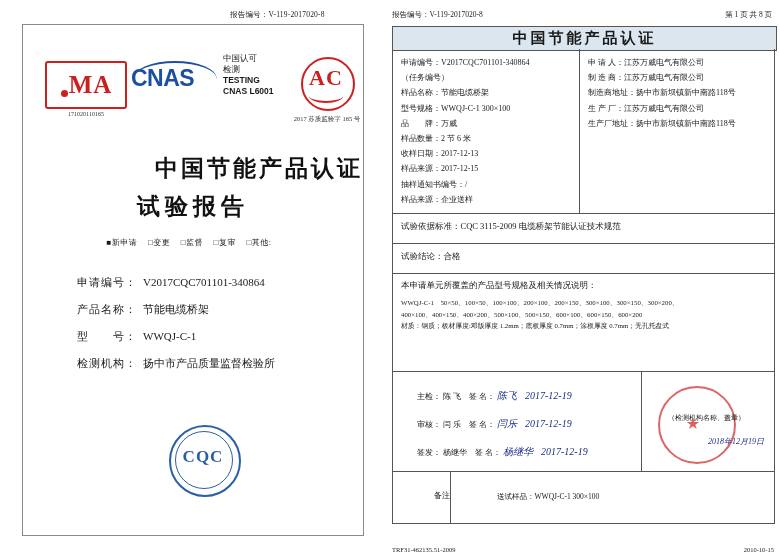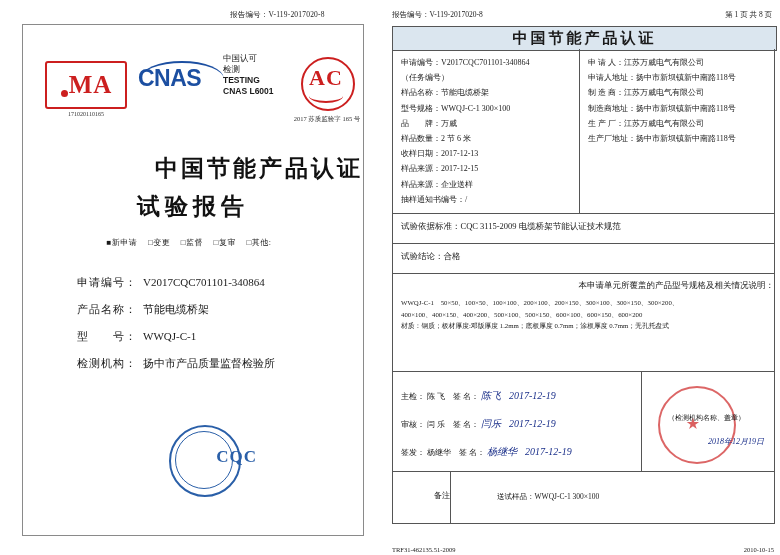--- a/index.html
+++ b/index.html
@@ -102,21 +102,20 @@
     color: #1a1a1a;
     line-height: 11px;
     width: 60px;
   }
   .cnas-mark {
     position: absolute;
     left: 108px;
     top: 12px;
     width: 86px;
     height: 34px;
-    margin-left: 7px;
   }
   .cnas-word {
     font-family: "Liberation Sans", sans-serif;
     font-weight: bold;
     font-size: 23px;
     color: #1c4fa1;
     letter-spacing: -0.5px;
   }
   .cnas-swoosh {
     position: absolute;
@@ -246,27 +245,26 @@
     position: absolute;
     left: 6px; top: 6px;
     width: 56px; height: 56px;
     border: 1px solid #2a5fa8;
     border-radius: 50%;
   }
   .cqc-text {
     position: absolute;
     left: 0; top: 22px;
     width: 68px;
-    text-align: right;
+    text-align: center;
     color: #2a5fa8;
     font-family: "Liberation Serif", serif;
     font-weight: bold;
     font-size: 17px;
     letter-spacing: 1px;
-    margin-left: 20px;
   }
 
   
   .right-page {
     position: absolute;
     left: 392px;
     top: 4px;
     width: 384px;
     height: 546px;
   }
@@ -320,39 +318,39 @@
 
   .band {
     border-top: 1px solid #555;
     padding: 7px 0 7px 8px;
     font-size: 8.5px;
     box-sizing: border-box;
   }
   .band.h1 { height: 30px; }
   .band.h2 { height: 30px; }
   .band.desc { height: 98px; padding-top: 6px; }
-  .desc-title { font-size: 8.5px; margin-bottom: 5px; text-align: right; }
+  .desc-title { font-size: 8.5px; margin-bottom: 5px; }
   .desc-body { font-size: 6.8px; line-height: 11.5px; color: #222; padding-right: 8px; }
 
   .sign-band {
     border-top: 1px solid #555;
     height: 100px;
     position: relative;
     box-sizing: border-box;
     display: flex;
   }
   .sign-left {
     width: 250px;
     border-right: 1px solid #555;
     box-sizing: border-box;
     padding: 10px 0 0 8px;
     font-size: 8px;
     position: relative;
   }
-  .sign-row { line-height: 27px; white-space: nowrap; }
+  .sign-row { line-height: 27px; white-space: nowrap; margin-left: 16px; }
   .sign-hand {
     font-family: "Liberation Serif", serif;
     color: #1a2f8a;
     font-style: italic;
     font-size: 10px;
   }
   .sign-right {
     width: 133px;
     box-sizing: border-box;
     position: relative;
@@ -533,33 +531,30 @@
           <div class="kv">
             <span class="k">样品数量：</span><span class="v">2 节 6 米</span>
           </div>
           <div class="kv">
             <span class="k">收样日期：</span><span class="v">2017-12-13</span>
           </div>
           <div class="kv">
             <span class="k">样品来源：</span><span class="v">2017-12-15</span>
           </div>
           <div class="kv">
+            <span class="k">抽样通知书编号：</span><span class="v">/</span>
+          </div>
+          <div class="kv">
             <span class="k">样品来源：</span><span class="v">企业送样</span>
           </div>
-          <div class="kv">
-            <span class="k">抽样通知书编号：</span><span class="v">/</span>
-          </div>
         </div>
 
         <div class="col second">
           <div class="kv">
             <span class="k">申 请 人：</span><span class="v">江苏万威电气有限公司</span>
-          </div>
-          <div class="kv">
-            <span class="k">申请人地址：</span><span class="v">扬中市新坝镇新中南路118号</span>
           </div>
           <div class="kv">
             <span class="k">制 造 商：</span><span class="v">江苏万威电气有限公司</span>
           </div>
           <div class="kv">
             <span class="k">制造商地址：</span><span class="v">扬中市新坝镇新中南路118号</span>
           </div>
           <div class="kv">
             <span class="k">生 产 厂：</span><span class="v">江苏万威电气有限公司</span>
           </div>

